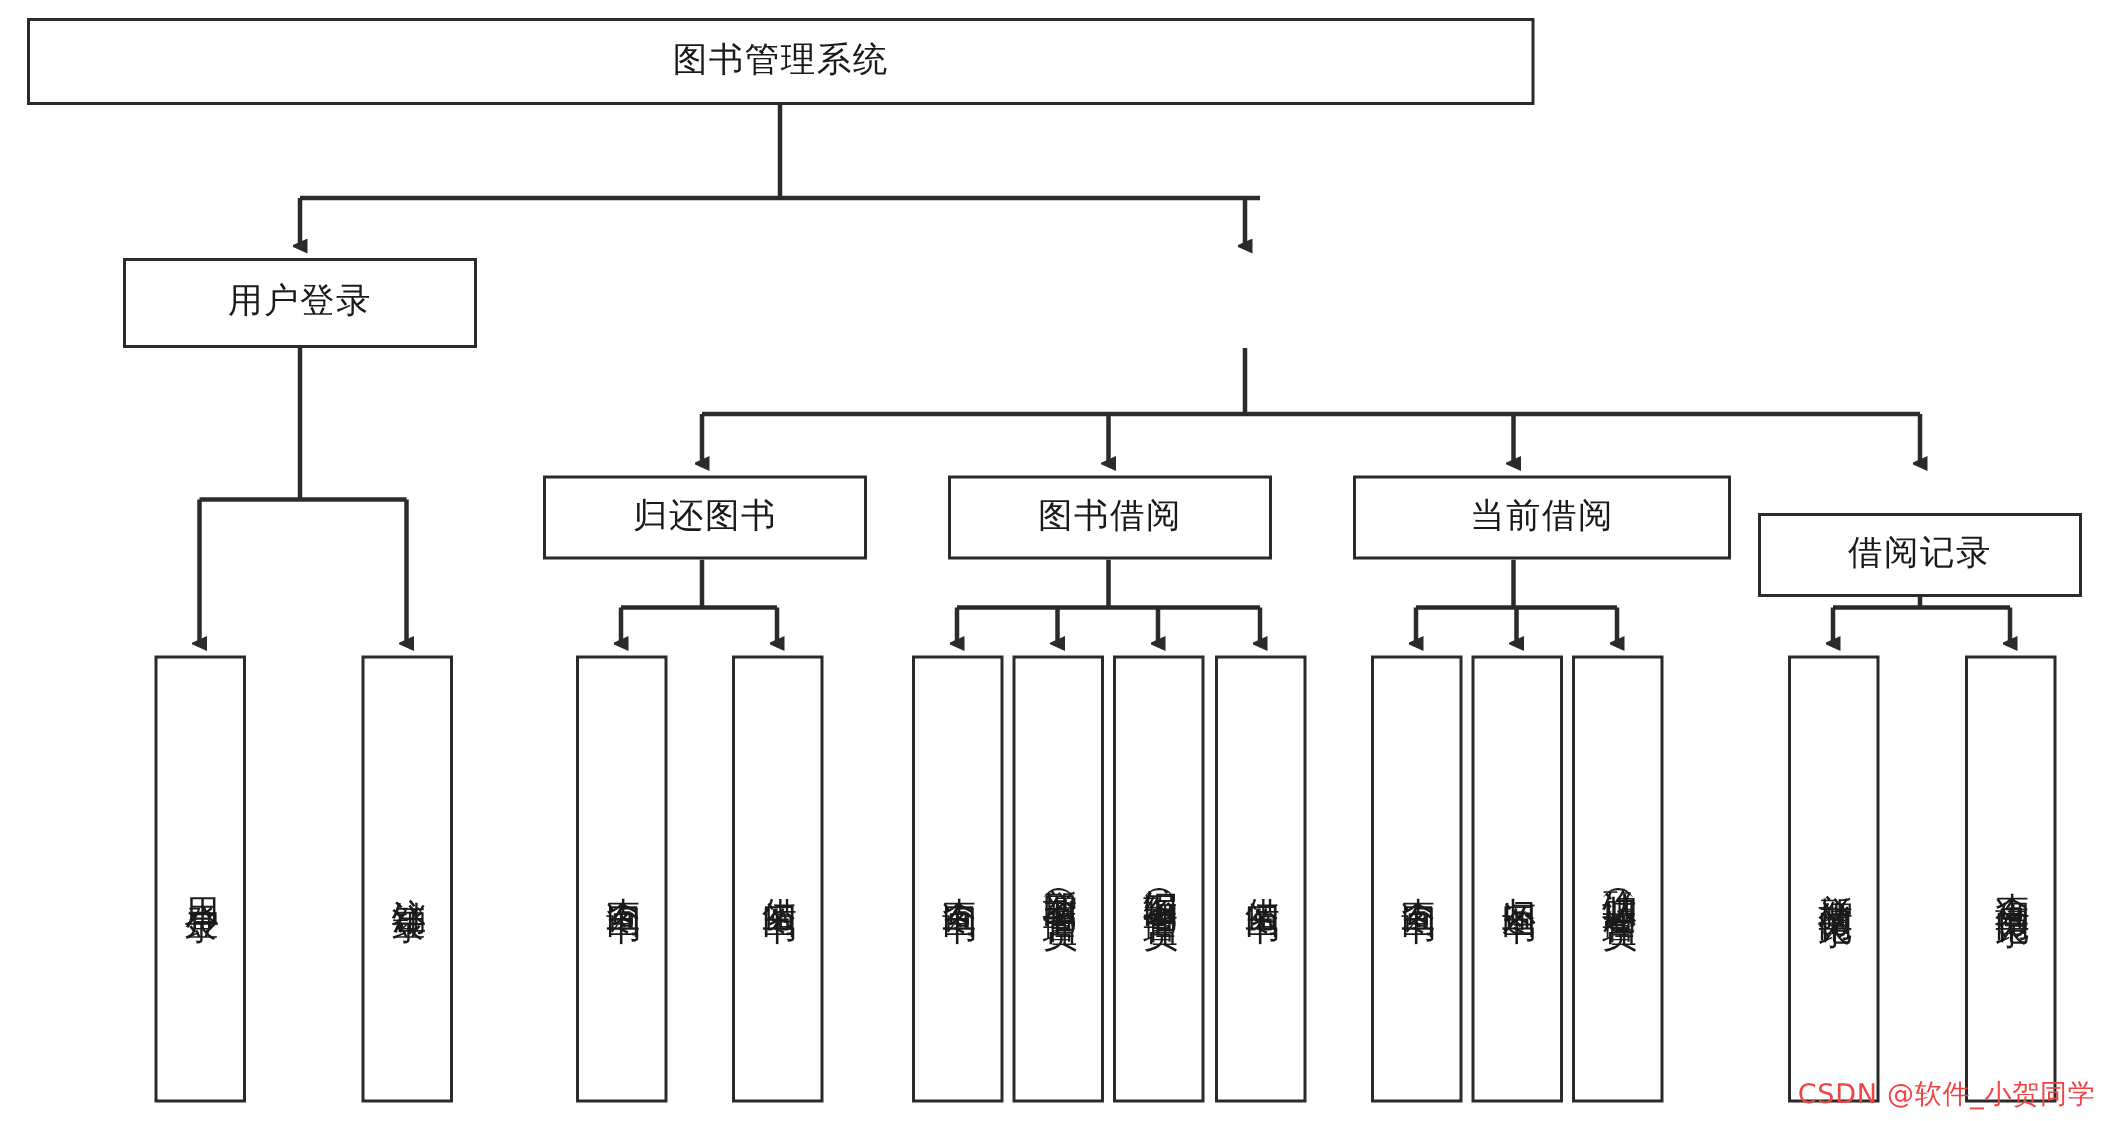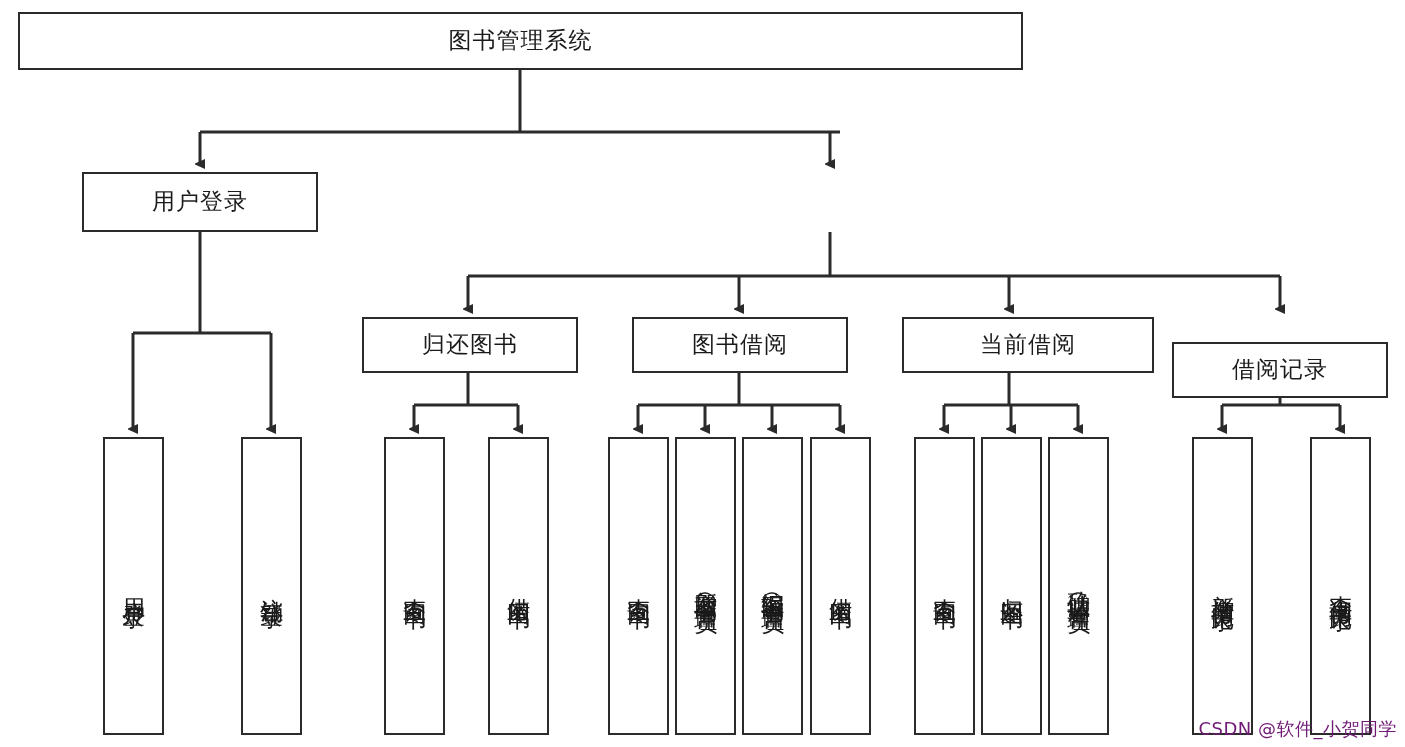--- a/index.html
+++ b/index.html
@@ -54,21 +54,21 @@
     top: 0;
     width: 1405px;
     height: 747px;
     pointer-events: none;
   }
   .watermark {
     position: absolute;
     right: 8px;
     bottom: 6px;
     font-size: 18px;
-    color: #701a75;
+    color: #ef4444;
     letter-spacing: 0.5px;
     white-space: nowrap;
   }
 </style>
 </head>
 <body>
 
 <div id="canvas">
 
   <svg class="links" viewBox="0 0 1405 747">

